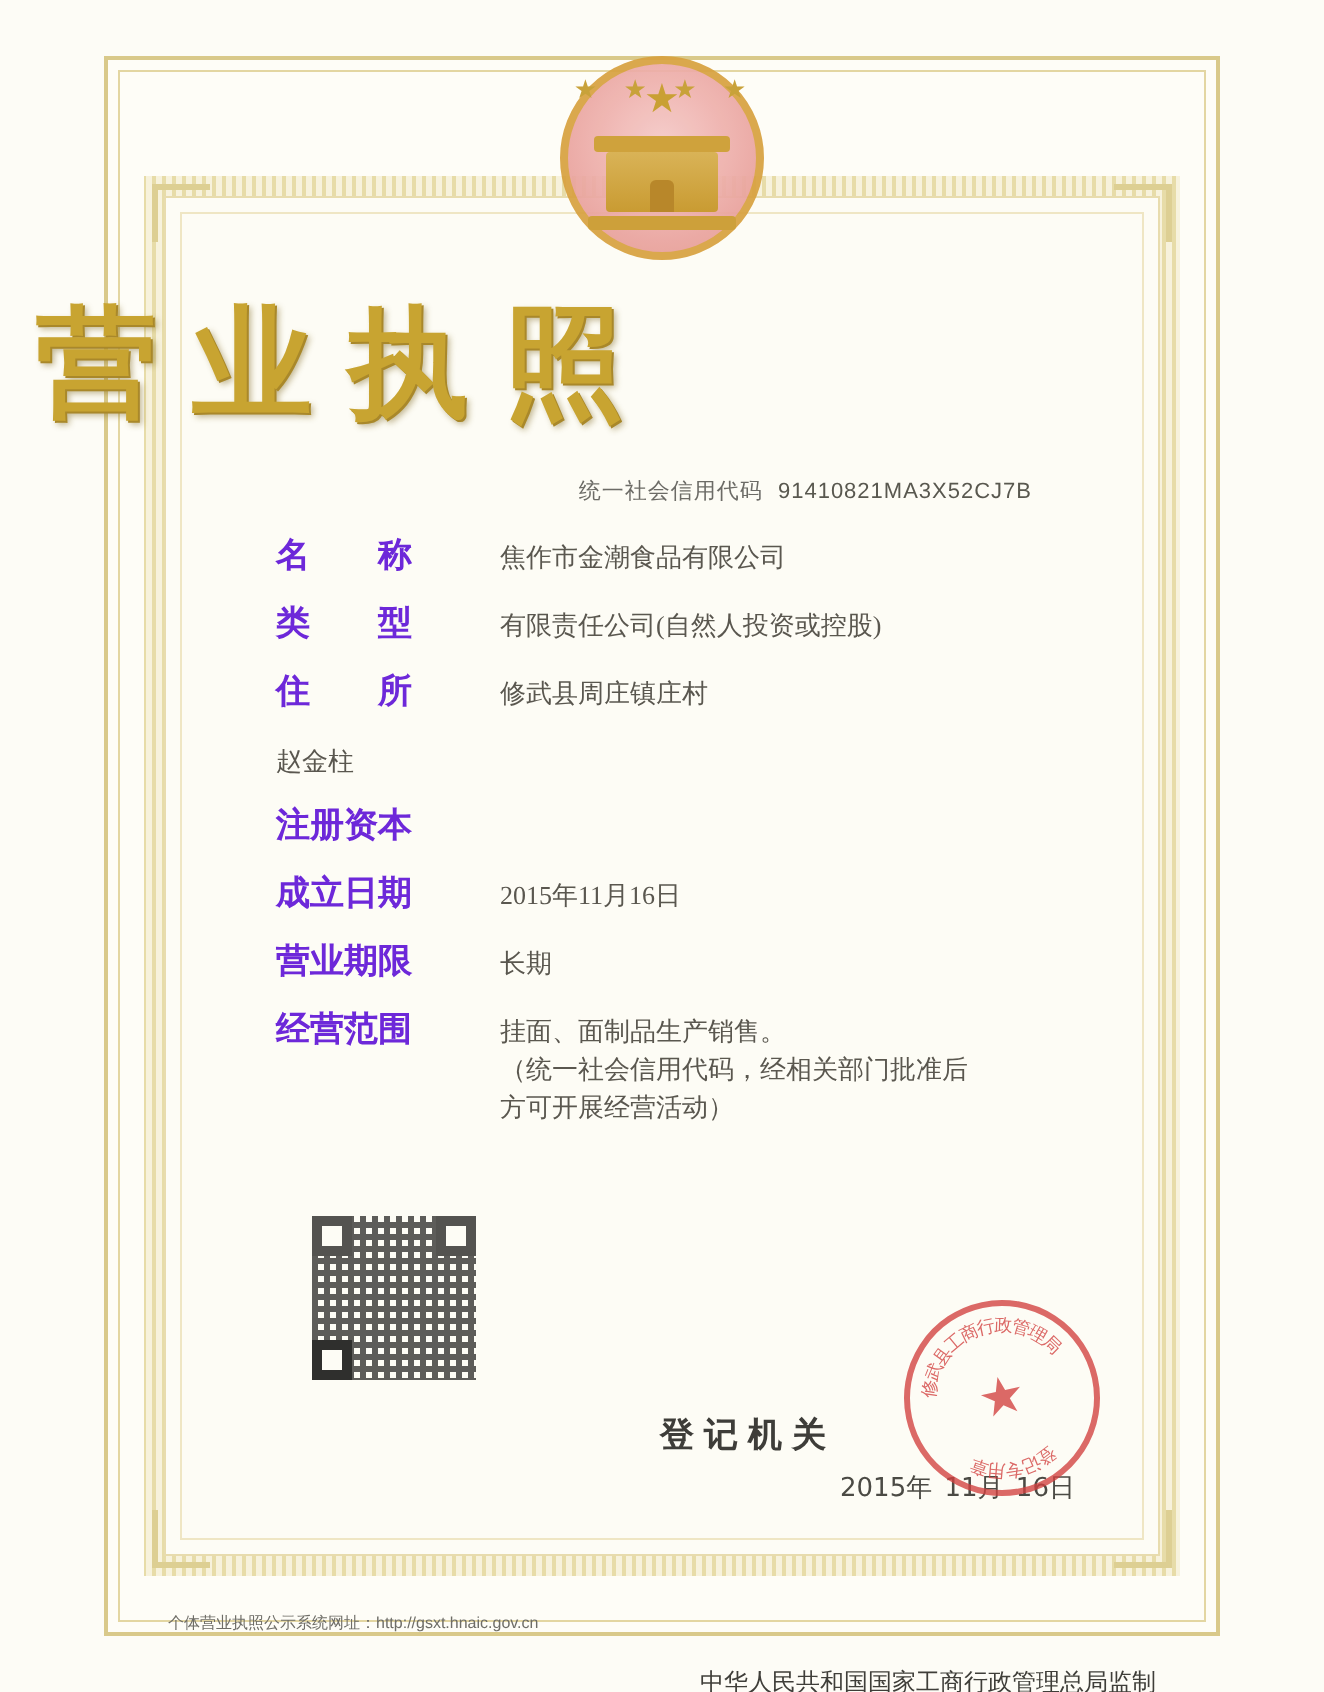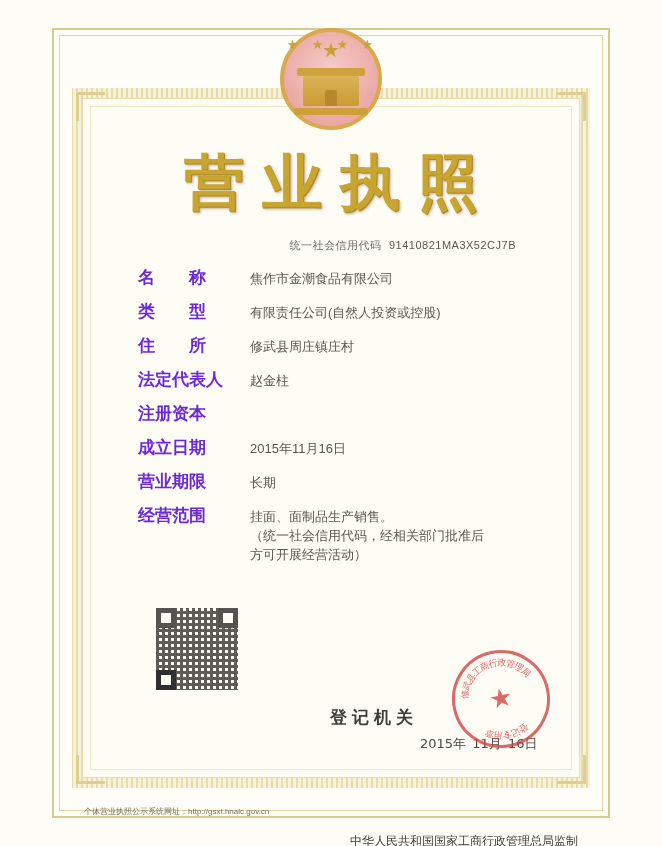--- a/index.html
+++ b/index.html
@@ -161,21 +161,21 @@
     background: #cda03a;
     border-radius: 2px;
   }
 
   
   .title {
     position: absolute;
     left: 0;
     top: 152px;
     width: 662px;
-    text-align: center;
+    text-align: left;
     font-family: "DejaVu Serif", serif;
     font-size: 60px;
     font-weight: bold;
     letter-spacing: 18px;
     text-indent: 18px;
     color: #c8a431;
     text-shadow: 1px 1px 0 #a9882a, 2px 2px 3px rgba(120,95,20,.45);
     line-height: 1;
   }
 
@@ -219,21 +219,21 @@
   }
   .row .label.wide {
     letter-spacing: 0;
   }
   .row .value {
     flex: 1;
     font-size: 13px;
     color: #5a574f;
     line-height: 19px;
     padding-top: 3px;
-    font-family: Liberation Sans, sans-serif;
+    font-family: Liberation Serif, serif;
   }
   .row .value .line2,
   .row .value .line3 {
     display: block;
   }
 
   
   .qr {
     position: absolute;
     left: 156px;
@@ -386,21 +386,20 @@
       <div class="label">类　　型</div>
       <div class="value">有限责任公司(自然人投资或控股)</div>
     </div>
 
     <div class="row">
       <div class="label">住　　所</div>
       <div class="value">修武县周庄镇庄村</div>
     </div>
 
     <div class="row">
-      <div class="label wide">法定代表人</div>
       <div class="value">赵金柱</div>
     </div>
 
     <div class="row">
       <div class="label">注册资本</div>
     </div>
 
     <div class="row">
       <div class="label">成立日期</div>
       <div class="value">2015年11月16日</div>

